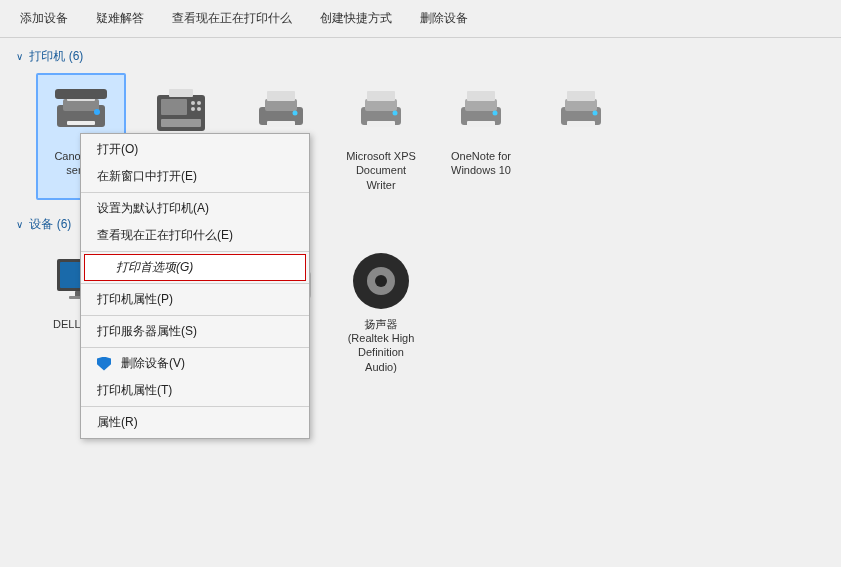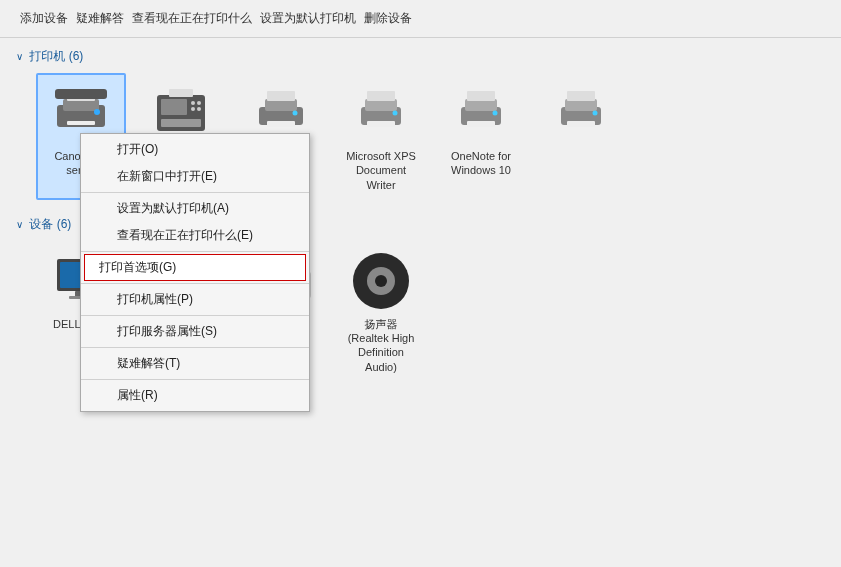--- a/index.html
+++ b/index.html
@@ -9,20 +9,21 @@
       background: #f0f0f0;
       font-family: 'Microsoft YaHei', SimSun, Arial, sans-serif;
       font-size: 12px;
       overflow: hidden;
       position: relative;
     }
 
     
     .toolbar {
       display: flex;
+      gap: 20px;
       padding: 8px 16px;
       background: #f0f0f0;
       border-bottom: 1px solid #d0d0d0;
     }
     .toolbar-item {
       color: #333;
       cursor: pointer;
       font-size: 12px;
       padding: 2px 4px;
     }
@@ -96,34 +97,35 @@
       left: 80px;
       width: 230px;
       background: #f5f5f5;
       border: 1px solid #aaa;
       box-shadow: 2px 2px 6px rgba(0,0,0,0.25);
       z-index: 100;
       padding: 2px 0;
     }
 
     .ctx-item {
-      padding: 5px 36px;
+      padding: 5px 16px;
       cursor: pointer;
       font-size: 12px;
       color: #222;
       display: flex;
       align-items: center;
       gap: 6px;
       white-space: nowrap;
     }
     .ctx-item.highlighted {
       background: #fff;
       border: 1.5px solid #cc0000;
       margin: 1px 3px;
-      padding: 4px 14px;
+      padding: 4px 31px;
+      font-style: italic;
     }
     .ctx-separator {
       height: 1px;
       background: #d0d0d0;
       margin: 2px 0;
     }
 
     
     .printer-icon svg, .device-icon svg {
       width: 56px;
@@ -162,21 +164,21 @@
       height: 56px;
     }
   </style>
 </head>
 <body>
 
 <div class="toolbar">
   <span class="toolbar-item">添加设备</span>
   <span class="toolbar-item">疑难解答</span>
   <span class="toolbar-item">查看现在正在打印什么</span>
-  <span class="toolbar-item">设置为默认打印机</span>
+  <span class="toolbar-item">创建快捷方式</span>
   <span class="toolbar-item">删除设备</span>
 </div>
 
 <div class="main">
 
   <div class="section-header">
     <span class="chevron">∨</span>
     <span>打印机 (6)</span>
   </div>
 
@@ -348,18 +350,22 @@
     <div class="ctx-separator"></div>
     <div class="ctx-item">设置为默认打印机(A)</div>
     <div class="ctx-item">查看现在正在打印什么(E)</div>
     <div class="ctx-separator"></div>
     <div class="ctx-item highlighted">打印首选项(G)</div>
     <div class="ctx-separator"></div>
     <div class="ctx-item">打印机属性(P)</div>
     <div class="ctx-separator"></div>
     <div class="ctx-item">打印服务器属性(S)</div>
     <div class="ctx-separator"></div>
-    <div class="ctx-item">疑难解答(T)</div>
+    <div class="ctx-item">
+      <span style="display:inline-block;width:14px;height:14px;background:#1a7ad4;clip-path:polygon(50% 0%, 100% 15%, 100% 55%, 50% 100%, 0% 55%, 0% 15%);margin-right:4px;"></span>
+      删除设备(V)
+    </div>
+    <div class="ctx-item">打印机属性(T)</div>
     <div class="ctx-separator"></div>
     <div class="ctx-item">属性(R)</div>
   </div>
 
 </div>
 
 </body></html>

